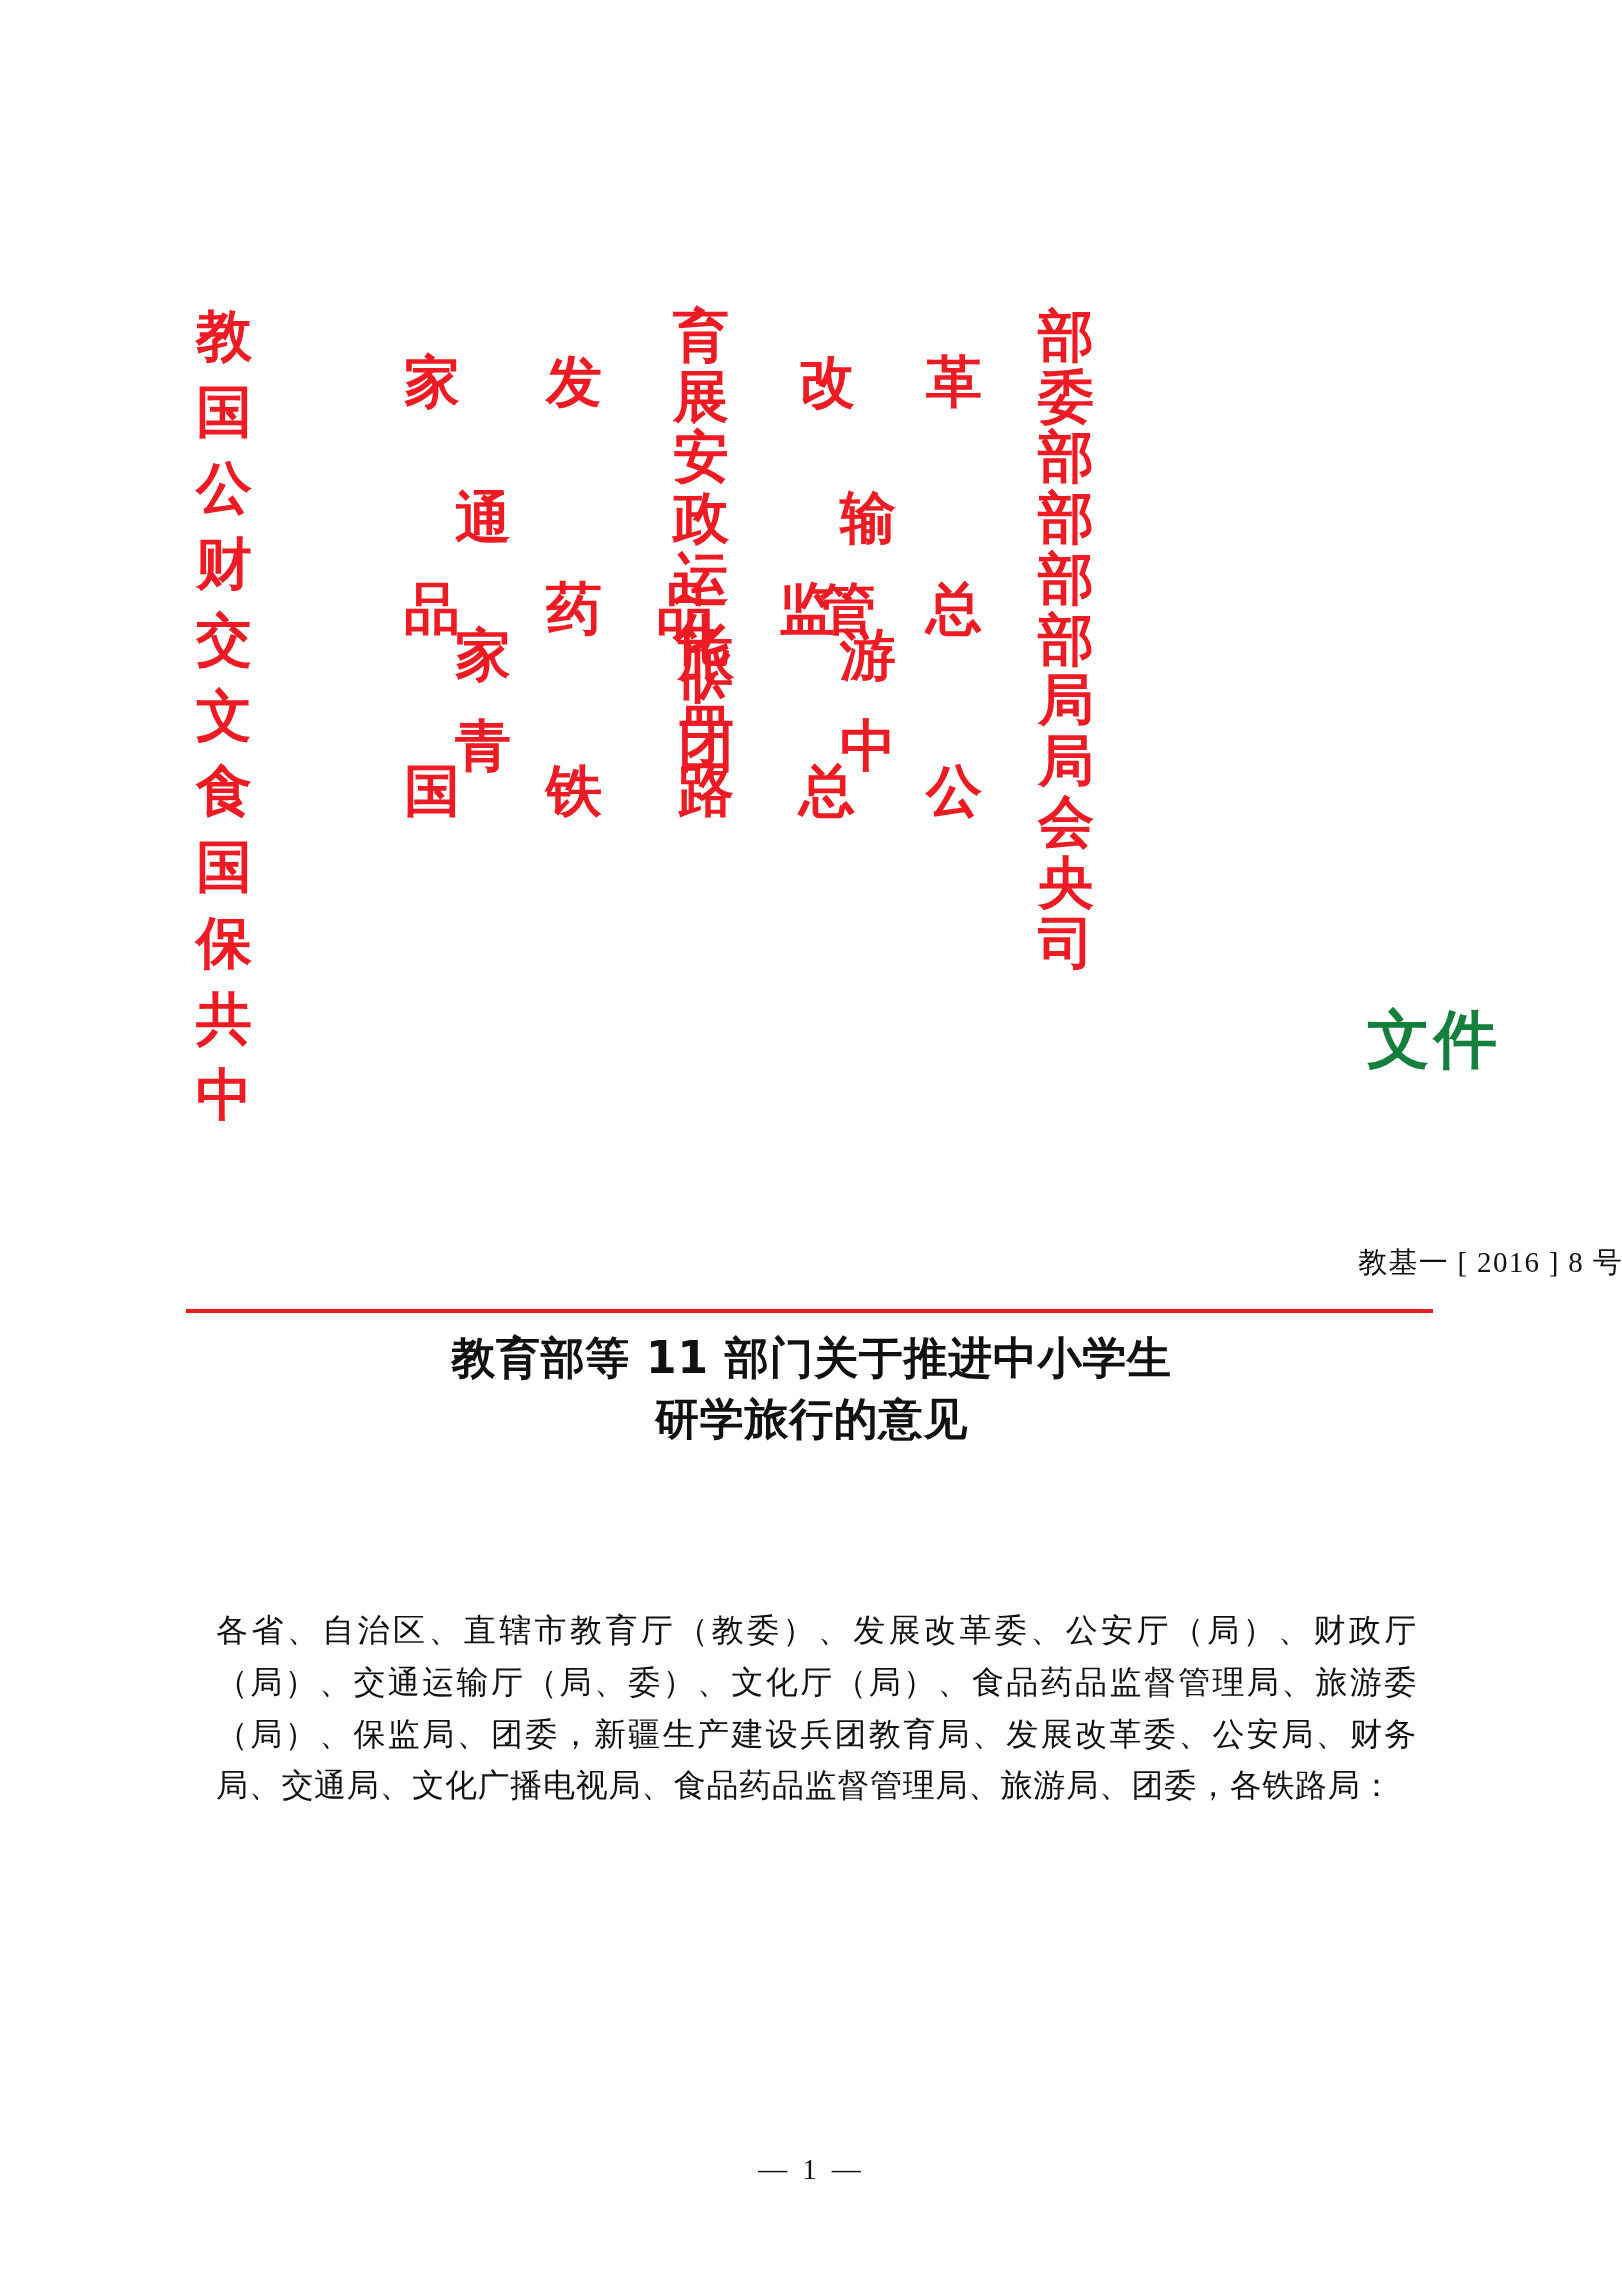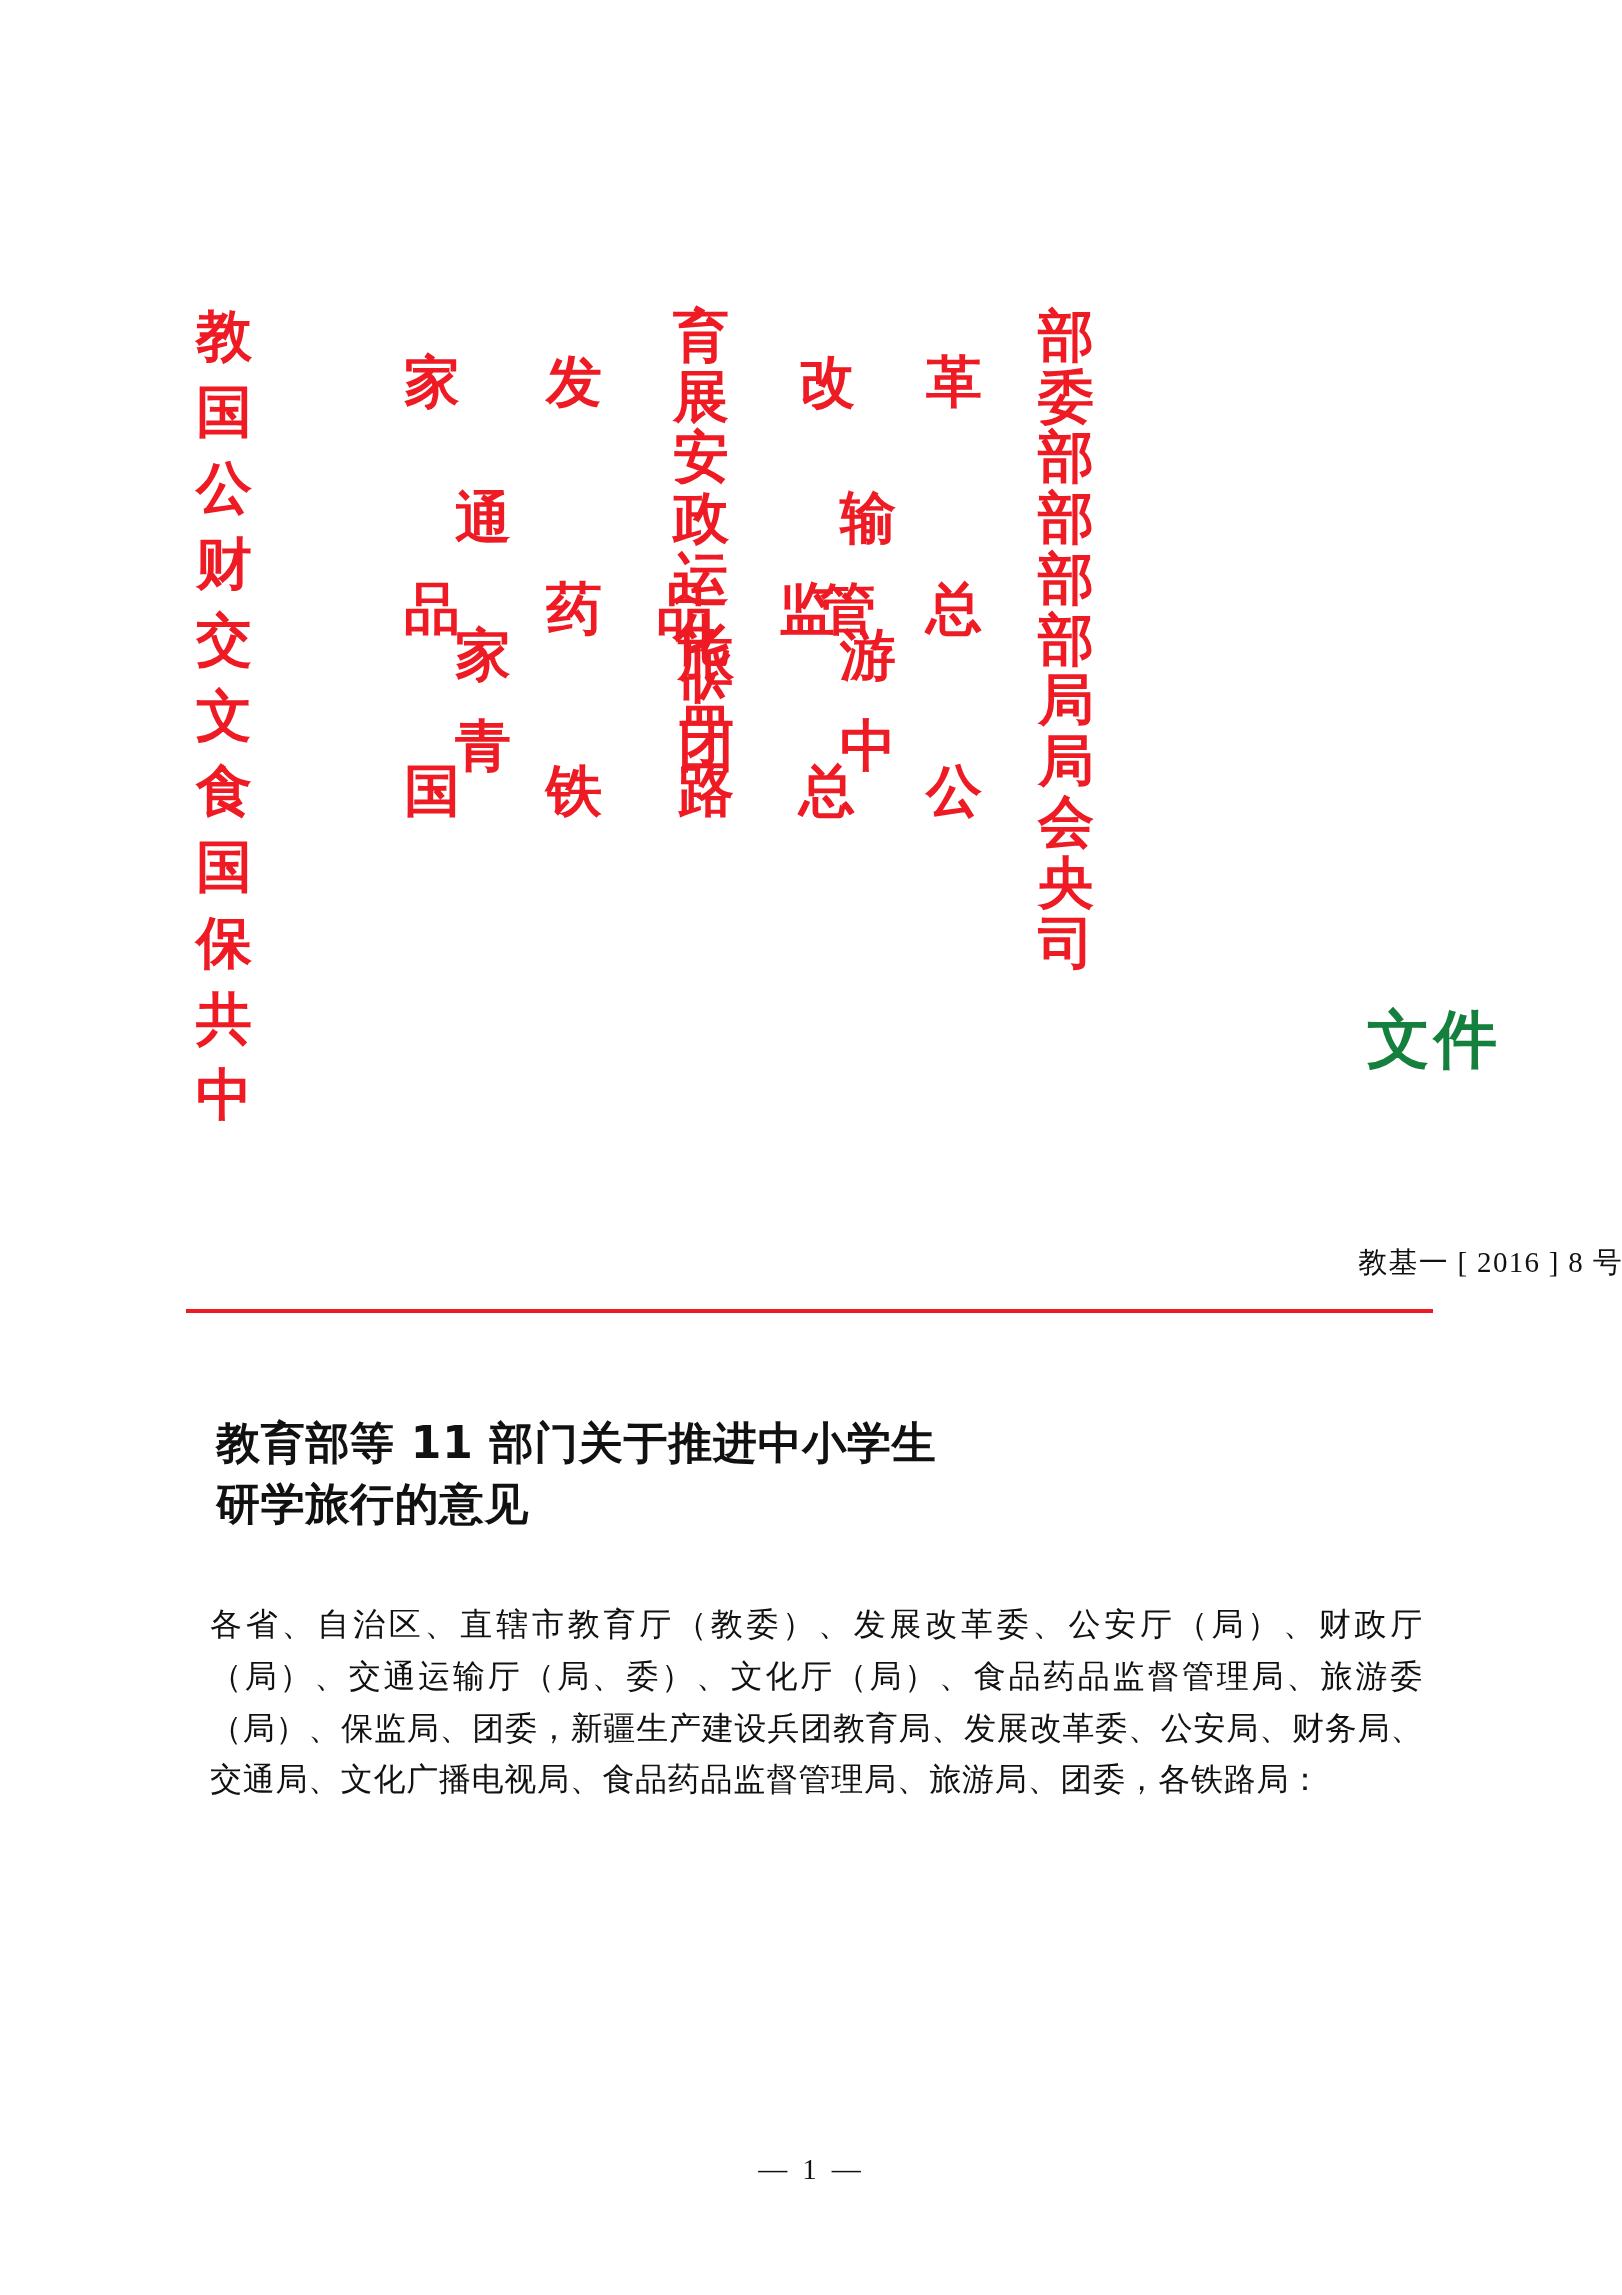--- a/index.html
+++ b/index.html
@@ -68,22 +68,23 @@
     top: 1309px;
     width: 1247px;
     height: 3.9px;
     background: #ee1b24;
   }
 
   
   .title {
     position: absolute;
     left: 216px;
-    top: 1413px;
+    top: 1328px;
     width: 1191px;
+    text-align: center;
     font-family: "DejaVu Sans", "Liberation Sans", sans-serif;
     font-weight: 700;
     font-size: 44px;
     line-height: 1.38;
     color: #111111;
     letter-spacing: 0.7px;
   }
 
   
   .body-block {
@@ -92,21 +93,21 @@
     top: 1597px;
     width: 1217px;
     font-family: "Liberation Serif", "DejaVu Serif", serif;
     font-size: 32px;
     line-height: 1.62;
     color: #111111;
     text-align: justify;
     text-justify: inter-character;
     letter-spacing: 0.7px;
   }
-  .body-block p { margin: 2px; }
+  .body-block p { margin: 8px; }
   .body-block p.indent { text-indent: 68px; }
 
   
   .pagefoot {
     position: absolute;
     left: 0;
     top: 2153px;
     width: 100%;
     text-align: center;
     font-size: 29px;

